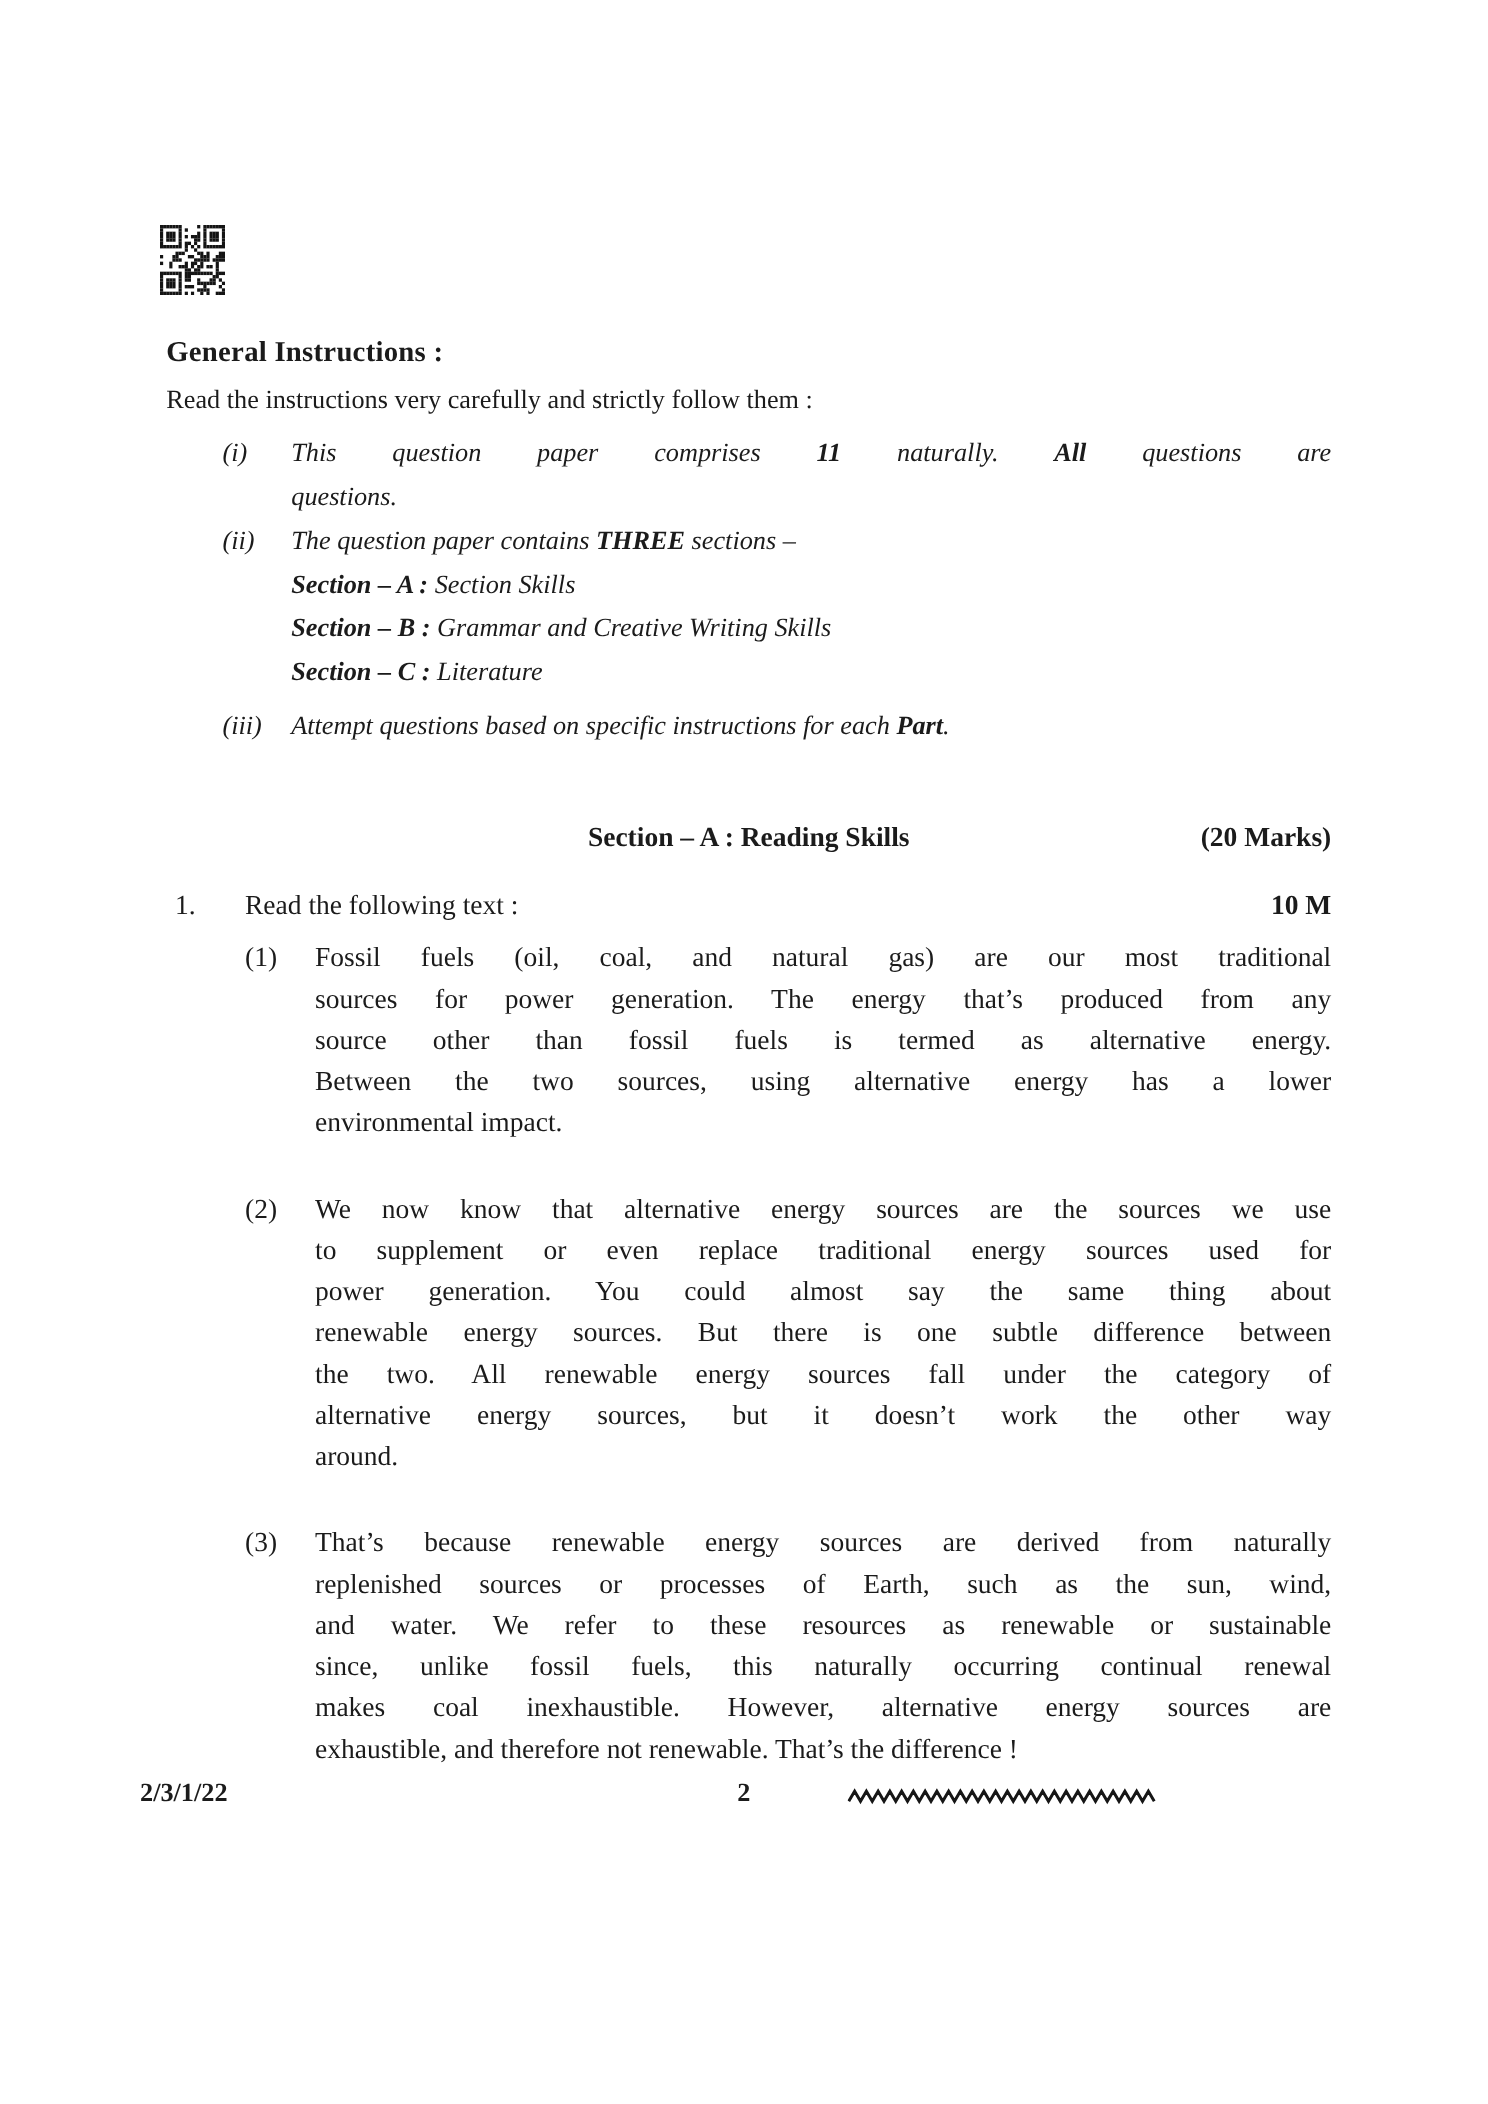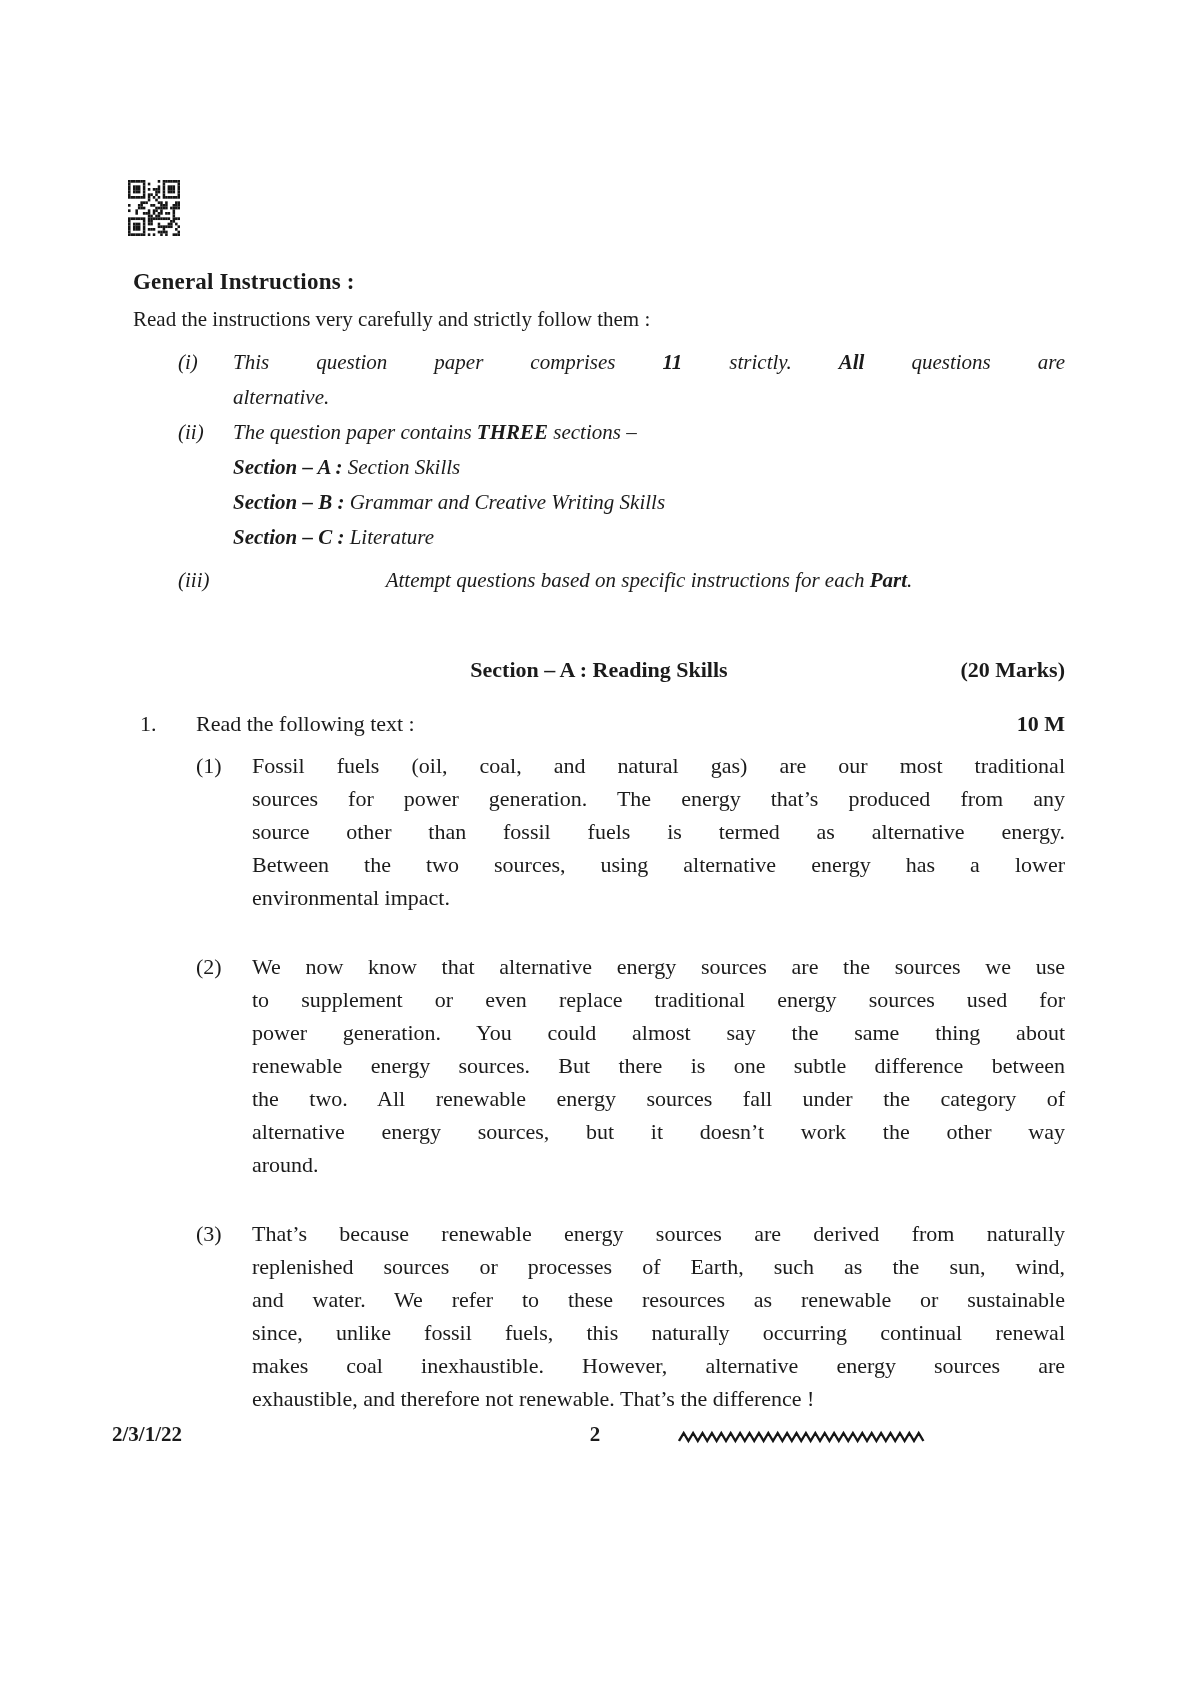--- a/index.html
+++ b/index.html
@@ -8,21 +8,21 @@
   .content { position:absolute; left:133px; top:180px; width:932px; }
 
   .qr { display:block; width:52px; height:56px; margin-left:-5px; }
 
   .gi-head  { margin-top:32px; font-size:23px; font-weight:bold; line-height:28px; letter-spacing:0.2px; }
   .gi-intro { margin-top:10px; font-size:21px; line-height:26px; }
 
   .inst-list { margin-top:13px; }
   .inst-item { position:relative; padding-left:100px; font-style:italic; font-size:21px; line-height:35px; }
   .inst-item .marker { position:absolute; left:45px; top:0; }
-  .inst-item.gap { margin-top:8px;text-align:center; }
+  .inst-item.gap { margin-top:8px; }
 
   .tline { white-space:normal; }
   .tline.just { text-align:justify; text-align-last:justify; }
   .tline .b, .b { font-weight:bold; }
 
   .sec-row { position:relative; margin-top:55px; height:33px; font-size:22px; font-weight:bold; line-height:33px; }
   .sec-title { text-align:center; }
   .sec-marks { position:absolute; right:0; top:0; }
 
   .q-row { position:relative; margin-top:21px; padding-left:63px; font-size:22px; line-height:33px; }
@@ -261,22 +261,22 @@
         <rect x="19" y="20" width="1.02" height="1.02" fill="#141414"></rect>
         <rect x="20" y="20" width="1.02" height="1.02" fill="#141414"></rect>
       </svg>
 
     <div class="gi-head">General Instructions :</div>
     <div class="gi-intro">Read the instructions very carefully and strictly follow them :</div>
 
     <div class="inst-list">
         <div class="inst-item">
           <span class="marker">(i)</span>
-          <div class="tline just"><span>This question paper comprises </span><span class="b">11</span><span> strictly. </span><span class="b">All</span><span> questions are</span></div>
-          <div class="tline"><span>alternative.</span></div>
+          <div class="tline just"><span>This question paper comprises </span><span class="b">11</span><span> naturally. </span><span class="b">All</span><span> questions are</span></div>
+          <div class="tline"><span>questions.</span></div>
         </div>
         <div class="inst-item">
           <span class="marker">(ii)</span>
           <div class="tline"><span>The question paper contains </span><span class="b">THREE</span><span> sections –</span></div>
           <div class="tline"><span class="b">Section – A : </span><span>Section Skills</span></div>
           <div class="tline"><span class="b">Section – B : </span><span>Grammar and Creative Writing Skills</span></div>
           <div class="tline"><span class="b">Section – C : </span><span>Literature</span></div>
         </div>
         <div class="inst-item gap">
           <span class="marker">(iii)</span>

